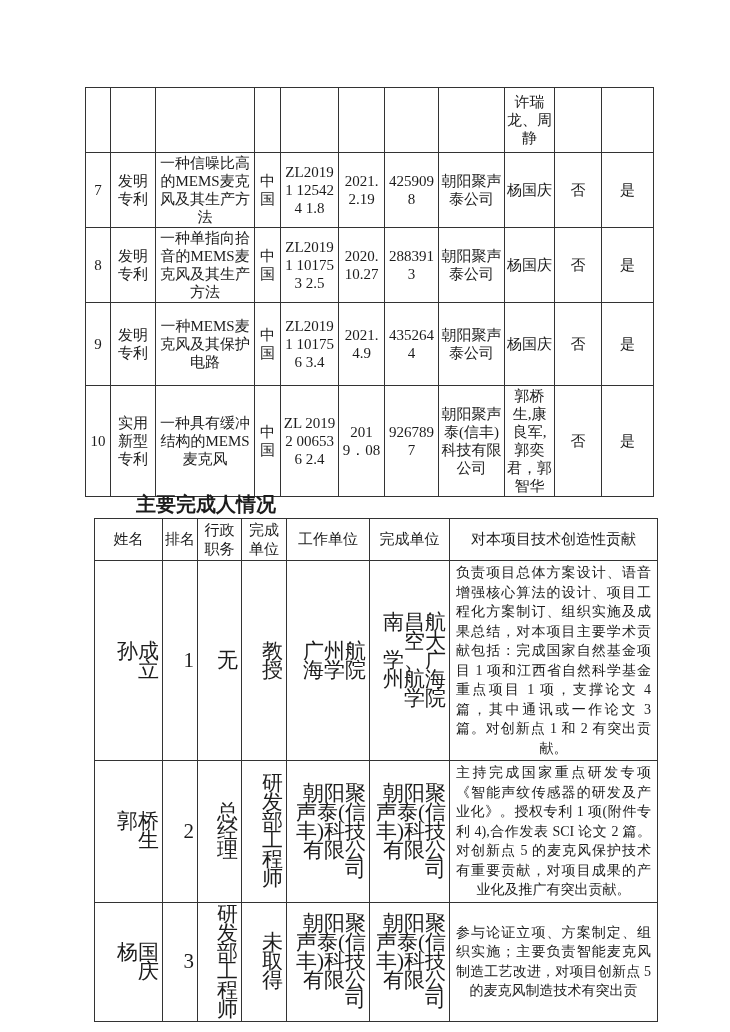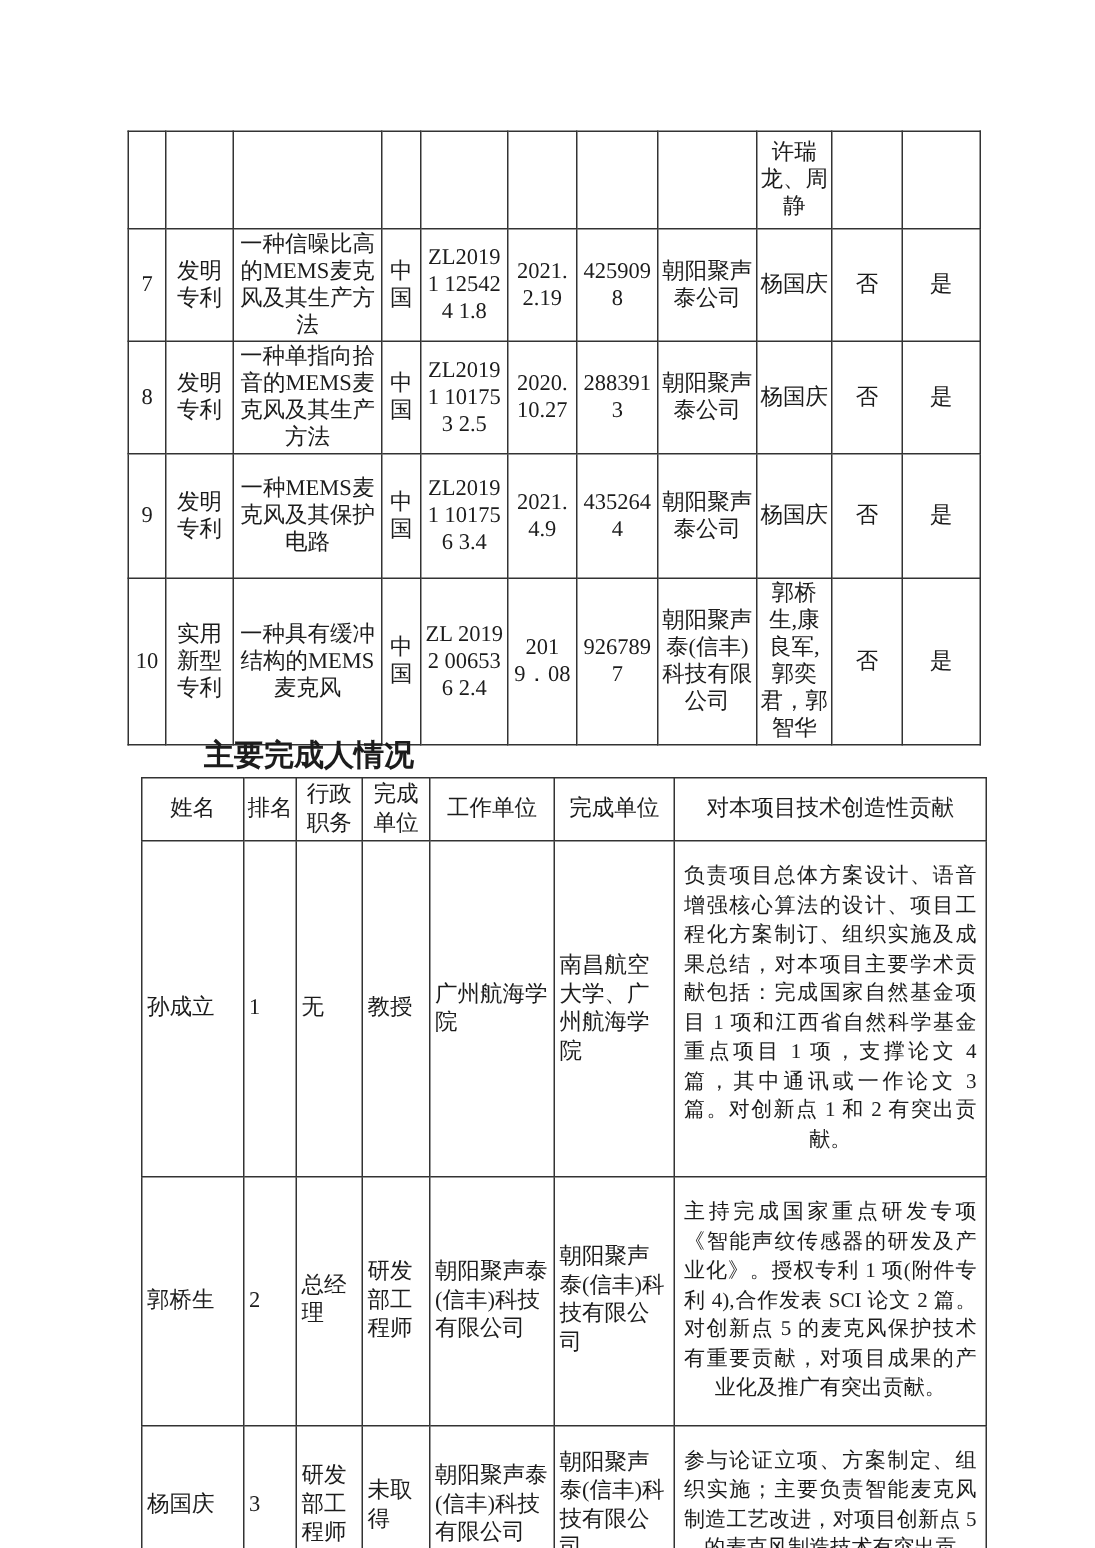--- a/index.html
+++ b/index.html
@@ -33,32 +33,32 @@
     white-space:nowrap;
   }
 
   
   .t2 { left:94px; top:518px; width:563px; }
   .t2 th {
     font-weight:normal; text-align:center; vertical-align:middle;
     font-size:15px; line-height:19px; padding:1px 2px;
   }
   .t2 td {
-    text-align:left; vertical-align:middle;
-    font-size:15px; line-height:19px;
+    text-align:right; vertical-align:middle;
+    font-size:21px; line-height:19px;
     padding:2px 3px; word-break:break-all;
   }
   .t2 thead tr { height:42px; }
   .t2 tbody tr:nth-child(1) { height:177px; }
   .t2 tbody tr:nth-child(2) { height:124px; }
   .t2 tbody tr:nth-child(3) { height:80px; }
   .t2 td.contrib {
     text-align:justify; text-align-last:center;
     font-size:14px; line-height:19.5px;
-    padding:14px 6px;
+    padding:2px 6px;
   }
 </style>
 </head>
 <body>
 
 <div class="page">
 
   <table class="t1">
     <colgroup>
       <col style="width:25px">

